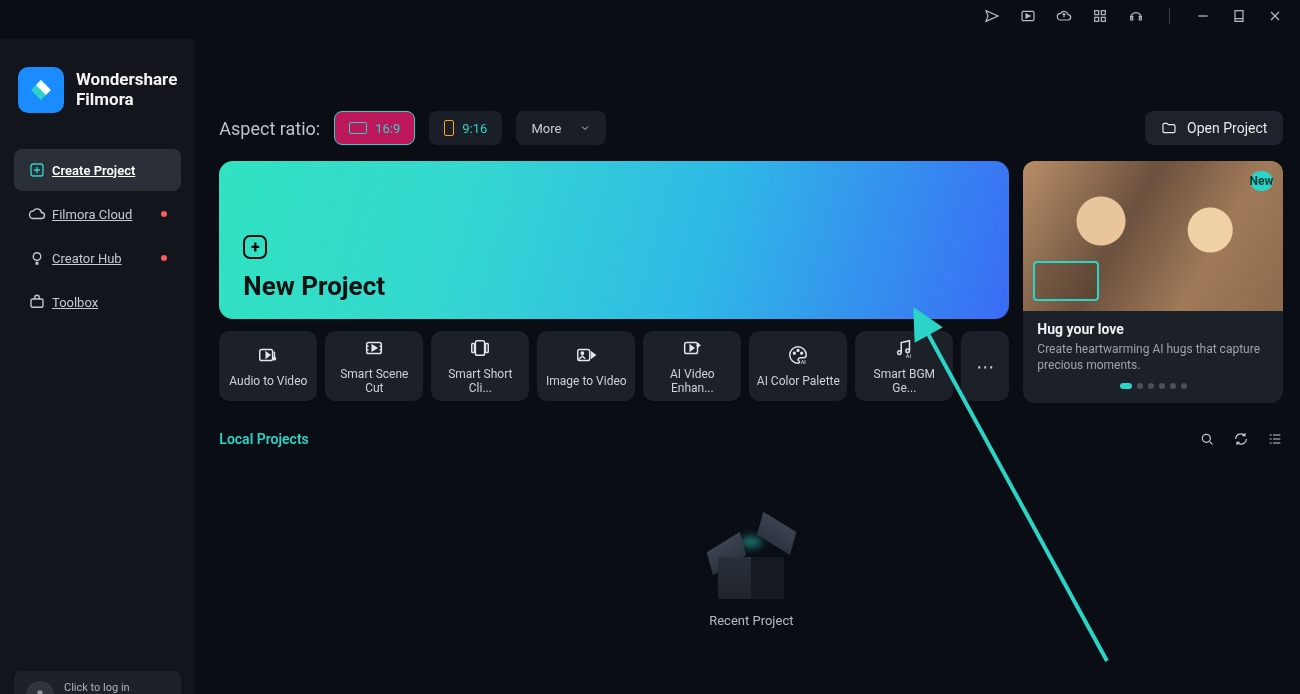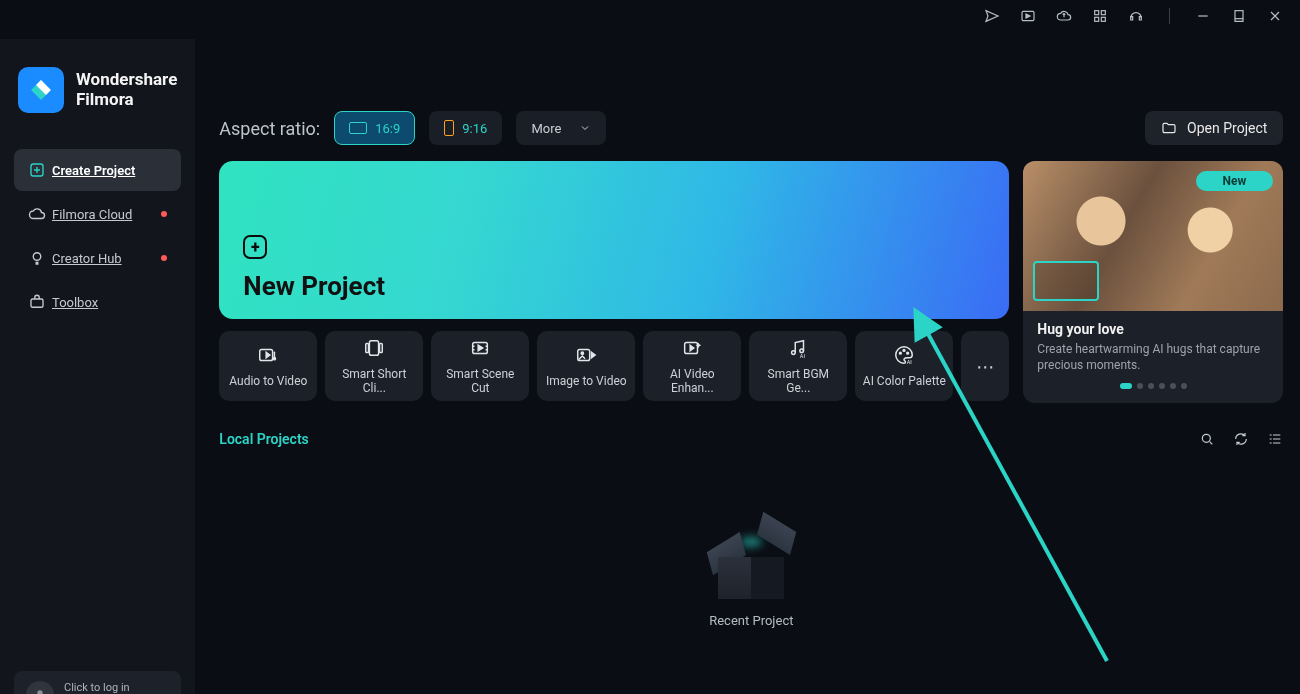--- a/index.html
+++ b/index.html
@@ -87,21 +87,21 @@
 
   
   .toprow { display:flex; align-items:center; gap:14px; position:absolute; top:72px; left:24px; right:20px; }
   .label-aspect { color:#bfc3ca; font-size:18px; }
   .pill {
     height: 34px; display:flex; align-items:center; gap:8px;
     padding: 0 14px; border-radius: 8px;
     background: #1a1e26; border:1px solid transparent;
     color:#c9cdd4; cursor:pointer; font-size:13px;
   }
-  .pill.active { border-color:#2bd4c6; color:#2bd4c6; background:#0c4a6e; }
+  .pill.active { border-color:#2bd4c6; color:#2bd4c6; background:#be185d; }
   .pill .glyph { width:18px; height:12px; border:1.5px solid currentColor; border-radius:2px; }
   .pill .glyph.vert { width:10px; height:16px; border-color:#ff9f1a; }
   .pill.vert { color:#d9dce1; }
   .pill.vert .txt { color:#2bd4c6; }
   .more { gap:18px; }
   .more svg { width:12px; height:12px; }
   .open-project {
     margin-left:auto;
     height: 34px; display:flex; align-items:center; gap:10px;
     padding: 0 16px; border-radius:8px; background:#1e222b;
@@ -148,21 +148,21 @@
     height: 150px;
     background:
       radial-gradient(circle at 30% 40%, #e8c59a 0 24px, transparent 25px),
       radial-gradient(circle at 72% 46%, #f0d1a6 0 22px, transparent 23px),
       linear-gradient(120deg,#b98f68 0%, #6b513e 40%, #a07a58 70%, #8c6a4d 100%);
     position:relative;
   }
   .promo-badge {
     position:absolute; top:10px; right:10px;
     background:#2bd4c6; color:#073b36; font-weight:700;
-    padding:3px 27px; border-radius:12px; font-size:12px;
+    padding:3px 0; border-radius:12px; font-size:12px;
   }
   .promo-pip {
     position:absolute; bottom:10px; left:10px;
     width:66px; height:40px; border:2px solid #2bd4c6; border-radius:4px;
     background: linear-gradient(120deg,#7a5d45,#5a4433);
   }
   .promo-body { padding:10px 14px 14px; }
   .promo-title { font-weight:700; font-size:14px; color:#f0f0f0; margin-bottom:4px; }
   .promo-desc { font-size:12px; color:#9ea3ab; line-height:1.35; }
   .promo-dots { display:flex; gap:5px; justify-content:center; margin-top:10px; }
@@ -355,69 +355,69 @@
             <svg viewBox="0 0 24 24" fill="none" stroke="currentColor" stroke-width="1.6">
                 <rect x="3" y="6" width="14" height="12" rx="2"></rect>
                 <path d="M10 9l4 3-4 3z" fill="currentColor"></path>
                 <path d="M19 9v6" stroke-linecap="round"></path>
                 <circle cx="19" cy="16" r="1.2" fill="currentColor"></circle>
               </svg>
             <span>Audio to Video</span>
           </div>
           <div class="tool">
             <svg viewBox="0 0 24 24" fill="none" stroke="currentColor" stroke-width="1.6">
+                <rect x="4" y="6" width="16" height="12" rx="2"></rect>
+                <path d="M10 9l5 3-5 3z" fill="currentColor"></path>
+                <path d="M4 10h2M4 14h2M18 10h2M18 14h2"></path>
+              </svg>
+            <span>Smart Scene Cut</span>
+          </div>
+          <div class="tool">
+            <svg viewBox="0 0 24 24" fill="none" stroke="currentColor" stroke-width="1.6">
                 <rect x="7" y="4" width="10" height="16" rx="2"></rect>
                 <rect x="3" y="7" width="3" height="10" rx="1"></rect>
                 <rect x="18" y="7" width="3" height="10" rx="1"></rect>
               </svg>
             <span>Smart Short Cli...</span>
-          </div>
-          <div class="tool">
-            <svg viewBox="0 0 24 24" fill="none" stroke="currentColor" stroke-width="1.6">
-                <rect x="4" y="6" width="16" height="12" rx="2"></rect>
-                <path d="M10 9l5 3-5 3z" fill="currentColor"></path>
-                <path d="M4 10h2M4 14h2M18 10h2M18 14h2"></path>
-              </svg>
-            <span>Smart Scene Cut</span>
           </div>
           <div class="tool">
             <svg viewBox="0 0 24 24" fill="none" stroke="currentColor" stroke-width="1.6">
                 <rect x="3" y="6" width="13" height="12" rx="2"></rect>
                 <circle cx="8" cy="10" r="1.3" fill="currentColor"></circle>
                 <path d="M4 17l4-4 3 3"></path>
                 <path d="M18 9l4 3-4 3z" fill="currentColor"></path>
               </svg>
             <span>Image to Video</span>
           </div>
           <div class="tool">
             <svg viewBox="0 0 24 24" fill="none" stroke="currentColor" stroke-width="1.6">
                 <rect x="4" y="6" width="14" height="12" rx="2"></rect>
                 <path d="M10 9l4 3-4 3z" fill="currentColor"></path>
                 <path d="M19 6l1 2 2 1-2 1-1 2-1-2-2-1 2-1 1-2z" fill="currentColor" stroke="none"></path>
               </svg>
             <span>AI Video Enhan...</span>
-          </div>
-          <div class="tool">
-            <svg viewBox="0 0 24 24" fill="none" stroke="currentColor" stroke-width="1.6">
-                <path d="M9 17V6l9-2v11"></path>
-                <circle cx="7" cy="17" r="2"></circle>
-                <circle cx="16" cy="15" r="2"></circle>
-                <text x="14" y="23" font-size="6" fill="currentColor" stroke="none">AI</text>
-              </svg>
-            <span>Smart BGM Ge...</span>
           </div>
           <div class="tool">
             <svg viewBox="0 0 24 24" fill="none" stroke="currentColor" stroke-width="1.6">
                 <path d="M12 3a9 9 0 100 18c2 0 2-2 .5-3S13 15 15 15h3a3 3 0 003-3 9 9 0 00-9-9z"></path>
                 <circle cx="8" cy="10" r="1" fill="currentColor"></circle>
                 <circle cx="12" cy="7" r="1" fill="currentColor"></circle>
                 <circle cx="16" cy="10" r="1" fill="currentColor"></circle>
                 <text x="15" y="22" font-size="6" fill="currentColor" stroke="none">AI</text>
               </svg>
             <span>AI Color Palette</span>
+          </div>
+          <div class="tool">
+            <svg viewBox="0 0 24 24" fill="none" stroke="currentColor" stroke-width="1.6">
+                <path d="M9 17V6l9-2v11"></path>
+                <circle cx="7" cy="17" r="2"></circle>
+                <circle cx="16" cy="15" r="2"></circle>
+                <text x="14" y="23" font-size="6" fill="currentColor" stroke="none">AI</text>
+              </svg>
+            <span>Smart BGM Ge...</span>
           </div>
           <div class="tool more">
             <span>⋯</span>
           </div>
         </div>
       </div>
 
       <div class="promo">
         <div class="promo-img">
           <span class="promo-badge">New</span>

